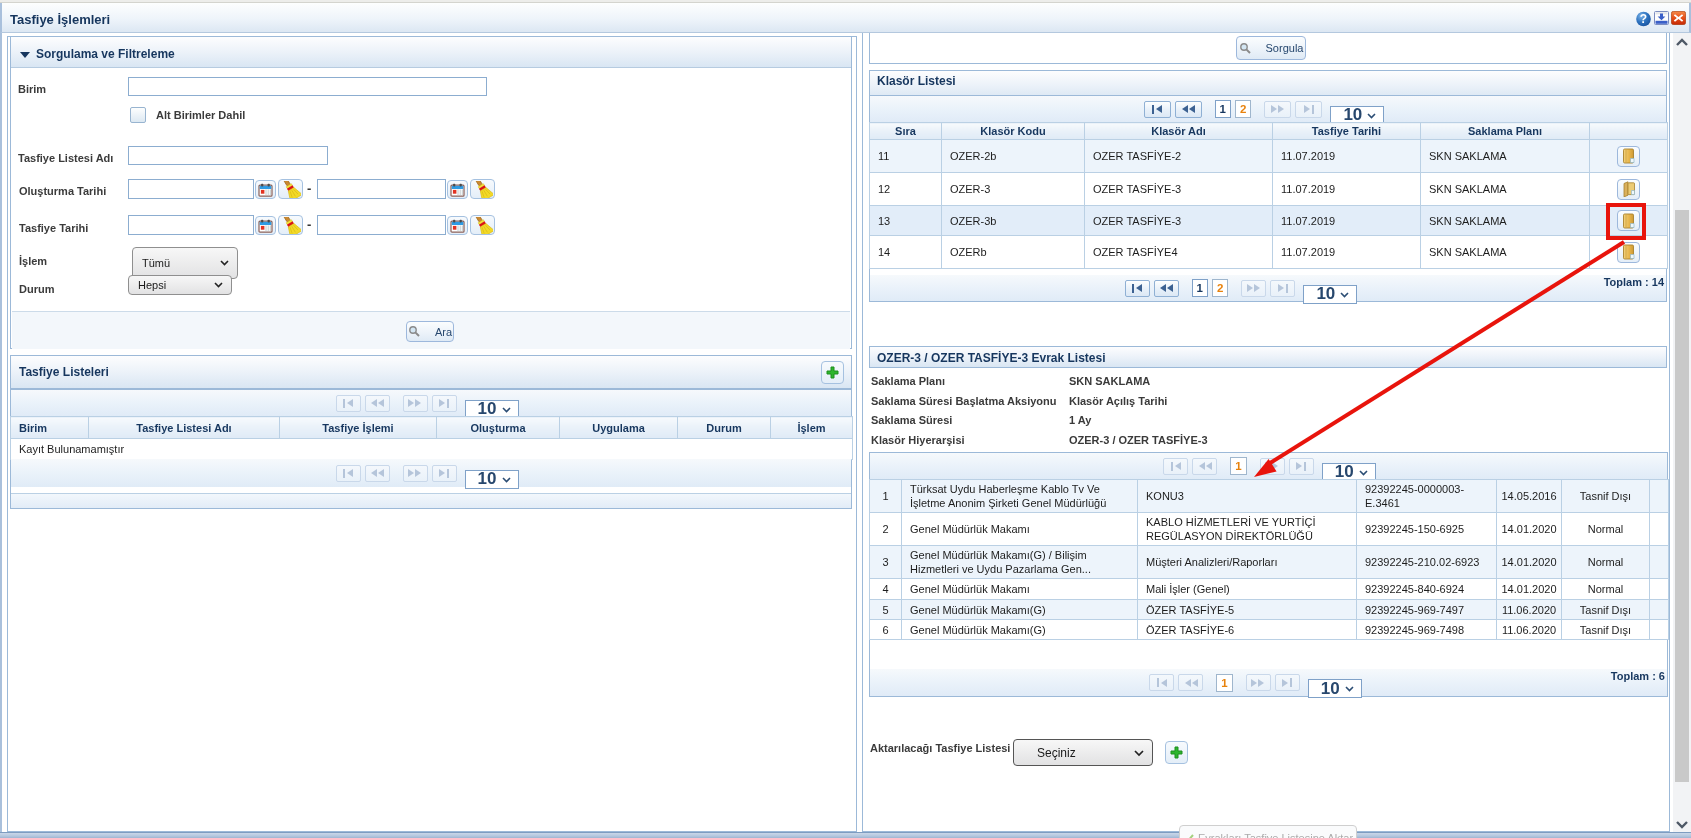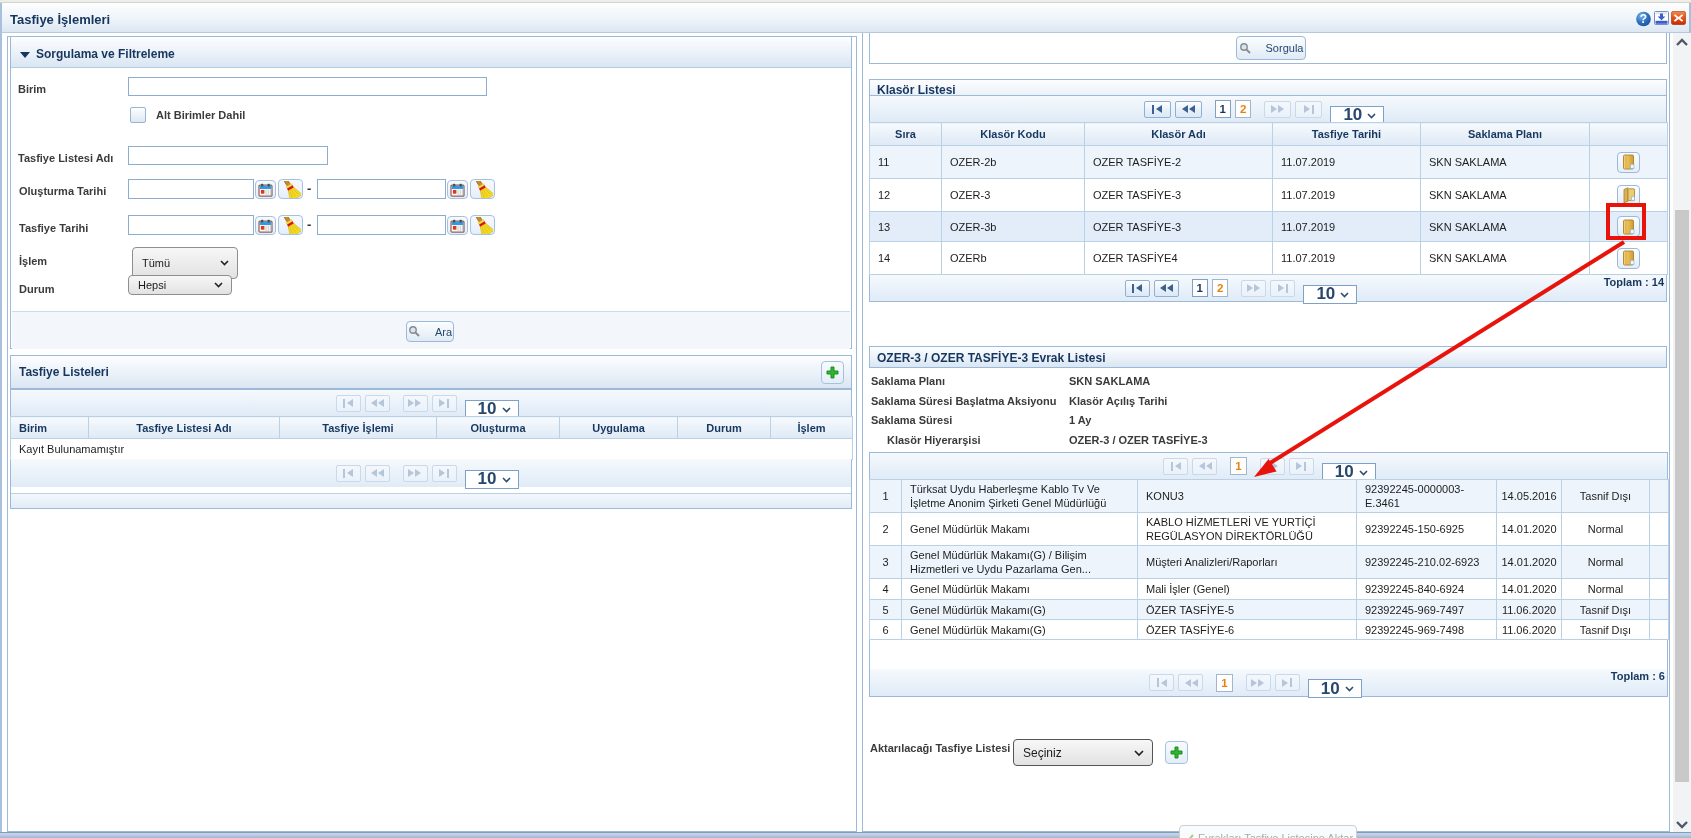--- a/index.html
+++ b/index.html
@@ -332,21 +332,21 @@
   <div class="box" style="left:869px; top:33px; width:798px; height:31px; border-top:none;">
     <div class="cbtn" style="left:366px; top:3px; width:70px; height:24px;">
       <svg width="13" height="13">
           <circle cx="5" cy="5" r="3.2" stroke="#8a8a8a" stroke-width="1.4" fill="#d3e6f3"></circle>
           <line x1="7.6" y1="7.6" x2="11" y2="11" stroke="#8a8a8a" stroke-width="2"></line>
         </svg>
       <span>Sorgula</span>
     </div>
   </div>
 
-  <div class="box hdrbar" style="left:869px; top:79px; width:798px; height:30px;">
+  <div class="box hdrbar" style="left:869px; top:70px; width:798px; height:30px;">
     <div class="abs secttl" style="left:7px; top:3px;">Klasör Listesi</div>
   </div>
   <div class="box" style="left:869px; top:95px; width:798px; height:207px;">
     <div class="pagbar" style="left:0; top:0; width:796px; height:26px; padding-right:10px;">
       <div class="pb arrfirst" style="width:27px;"></div>
         <div class="pb arrprev" style="width:27px;"></div>
       <div class="gap12"></div>
         <div class="pnum">1</div>
         <div class="pnum act">2</div>
         <div class="gap12"></div>
@@ -359,21 +359,21 @@
     <table class="abs" style="left:-1px; top:26px; width:798px;">
       <colgroup>
           <col style="width:72px">
           <col style="width:143px">
           <col style="width:188px">
           <col style="width:148px">
           <col style="width:169px">
           <col style="width:78px">
         </colgroup>
       <tbody>
-          <tr style="height:23px;">
+          <tr style="height:17px;">
             <th>Sıra</th>
             <th>Klasör Kodu</th>
             <th>Klasör Adı</th>
             <th>Tasfiye Tarihi</th>
             <th>Saklama Planı</th>
             <th></th>
           </tr>
       <tr style="height:33px;" class="rowA">
             <td>11</td>
             <td>OZER-2b</td>
@@ -479,21 +479,21 @@
 
   <div class="box hdrbar" style="left:869px; top:346px; width:798px; height:22px;">
     <div class="abs secttl" style="left:7px; top:4px;">OZER-3 / OZER TASFİYE-3 Evrak Listesi</div>
   </div>
   <div class="flabel" style="left:871px; top:375px; color:#3a3a3a;">Saklama Planı</div>
   <div class="flabel" style="left:1069px; top:375px; color:#3a3a3a;">SKN SAKLAMA</div>
   <div class="flabel" style="left:871px; top:395px; color:#3a3a3a;">Saklama Süresi Başlatma Aksiyonu</div>
   <div class="flabel" style="left:1069px; top:395px; color:#3a3a3a;">Klasör Açılış Tarihi</div>
   <div class="flabel" style="left:871px; top:414px; color:#3a3a3a;">Saklama Süresi</div>
   <div class="flabel" style="left:1069px; top:414px; color:#3a3a3a;">1 Ay</div>
-  <div class="flabel" style="left:871px; top:434px; color:#3a3a3a;margin-left:16px;">Klasör Hiyerarşisi</div>
+  <div class="flabel" style="left:871px; top:434px; color:#3a3a3a;">Klasör Hiyerarşisi</div>
   <div class="flabel" style="left:1069px; top:434px; color:#3a3a3a;">OZER-3 / OZER TASFİYE-3</div>
 
   <div class="box" style="left:869px; top:452px; width:799px; height:245px;">
     <div class="pagbar" style="left:0; top:0; width:797px; height:26px;">
       <div class="pb dis arrfirst"></div>
         <div class="pb dis arrprev"></div>
       <div class="gap12"></div>
         <div class="pnum act">1</div>
         <div class="gap12"></div>
       <div class="pb dis arrnext"></div>
@@ -578,21 +578,21 @@
       <div class="pb dis arrnext"></div>
         <div class="pb dis arrlast"></div>
       <div class="psel">10<svg width="9" height="6">
             <path d="M1 1 L4.5 4.5 L8 1" stroke="#2b4d74" stroke-width="1.6" fill="none"></path>
           </svg></div>
     </div>
     <div class="abs" style="right:2px; top:217px; font-size:11px; font-weight:bold; color:#17375f;">Toplam : 6</div>
   </div>
 
   <div class="flabel" style="left:870px; top:742px;">Aktarılacağı Tasfiye Listesi</div>
-  <div class="gsel" style="left:1013px; top:739px; width:140px; height:27px; border-color:#555; font-size:12px; padding-left:9px;">Seçiniz<svg width="10" height="7">
+  <div class="gsel" style="left:1013px; top:739px; width:140px; height:27px; border-color:#555; font-size:12px; padding-left:23px;">Seçiniz<svg width="10" height="7">
         <path d="M1 1 L5 5 L9 1" stroke="#222" stroke-width="1.7" fill="none"></path>
       </svg></div>
   <div class="icobtn" style="left:1165px; top:741px; width:23px; height:23px;">
       <svg width="13" height="13" viewBox="0 0 13 13">
         <path d="M5 1 h3 v4 h4 v3 h-4 v4 h-3 v-4 H1 V5 h4 z" fill="#2db52d" stroke="#1f8f1f" stroke-width="1"></path>
       </svg>
     </div>
 
   <div class="abs" style="left:1179px; top:825px; width:178px; height:26px; border:1px solid #cfcfcf; border-radius:4px; background:#fafbfc; display:flex; align-items:flex-start; justify-content:center; gap:4px; font-size:11px; color:#ababab; padding-top:6px; z-index:5;">
     <svg width="11" height="10" style="margin-top:2px;">

